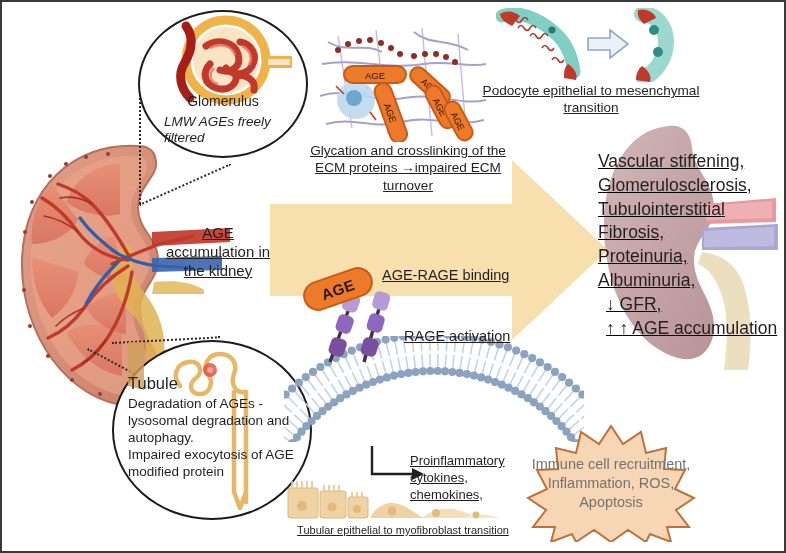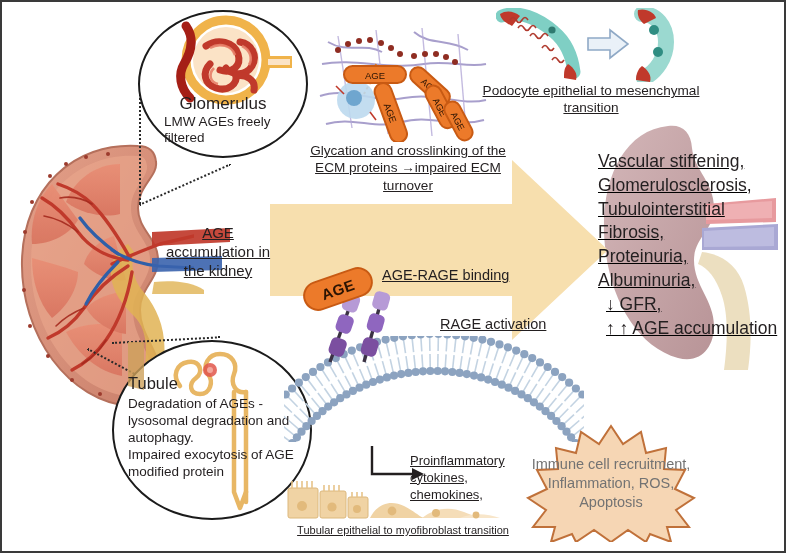--- a/index.html
+++ b/index.html
@@ -180,22 +180,22 @@
         <path d="M100 30 C112 32 118 44 112 54 C106 64 92 64 86 56"></path>
         <path d="M70 52 C62 60 64 72 76 76 C88 80 98 72 96 62"></path>
         <path d="M96 64 C106 62 116 68 114 78"></path>
       </g>
       <g stroke="#e8806a" stroke-width="2.6" fill="none" opacity=".9">
         <path d="M70 36 C80 30 92 34 95 43"></path>
         <path d="M102 34 C110 38 113 46 109 53"></path>
         <path d="M74 56 C68 62 70 70 78 72"></path>
       </g>
     </svg>
-    <div class="txt center" style="position:absolute; left:0; top:82px; width:100%; font-size:17px;">Glomerulus</div>
-    <div class="txt left" style="position:absolute; left:24px; top:102px; width:136px; font-size:13.5px; line-height:1.22;">LMW AGEs freely
+    <div class="txt center" style="position:absolute; left:0; top:82px; width:100%; font-size:14px;">Glomerulus</div>
+    <div class="txt left" style="position:absolute; left:24px; top:102px; width:136px; font-size:13.5px; line-height:1.22;font-style:italic;">LMW AGEs freely
 filtered</div>
   </div>
 
   <div class="abs layer-art leader" style="left:86px; top:346px; width:120px; transform: rotate(28deg);"></div>
   <div class="abs layer-art leader" style="left:110px; top:340px; width:108px; transform: rotate(-3deg);"></div>
 
   <div class="abs layer-art callout-circle" style="left:110px; top:338px; width:200px; height:180px;">
     <svg width="196" height="176" viewBox="0 0 196 176" style="position:absolute;left:0;top:0;">
 
       <g stroke="#e8b765" stroke-width="4.5" fill="none" stroke-linecap="round" stroke-linejoin="round">
@@ -389,21 +389,21 @@
           <rect x="54" y="60" width="16" height="18" rx="5" fill="#7b4fa0"></rect>
         </g>
       </g>
     </svg>
     
     <div class="age-pill" style="position:absolute; left:-6px; top:-4px; width:72px; height:30px; font-size:15px;
                 transform: rotate(-19deg);">AGE</div>
   </div>
 
   <div class="txt left layer-text abs" style="left:380px; top:265px; width:190px; font-size:14.5px;">AGE-RAGE binding</div>
-  <div class="txt left layer-text abs" style="left:402px; top:314px; width:170px; font-size:14.5px;margin-left:36px;">RAGE activation</div>
+  <div class="txt left layer-text abs" style="left:402px; top:326px; width:170px; font-size:14.5px;">RAGE activation</div>
 
   <div class="abs layer-art" style="left:282px; top:334px; width:300px; height:106px;">
     <svg width="300" height="106" viewBox="0 0 300 106" id="membrane-svg">
       <g id="membrane-lipids">
           <line x1="8.4" y1="107.1" x2="-5.3" y2="97.1" stroke="#c3d3e2" stroke-width="1.6"></line>
           <line x1="-21.5" y1="85.4" x2="-7.8" y2="95.4" stroke="#c3d3e2" stroke-width="1.6"></line>
           <circle cx="8.4" cy="107.1" r="4.1" fill="#8ca3c0"></circle>
           <circle cx="-21.5" cy="85.4" r="4.1" fill="#8ca3c0"></circle>
           <line x1="12.9" y1="101.3" x2="-0.5" y2="90.7" stroke="#c3d3e2" stroke-width="1.6"></line>
           <line x1="-16.1" y1="78.3" x2="-2.8" y2="88.9" stroke="#c3d3e2" stroke-width="1.6"></line>

